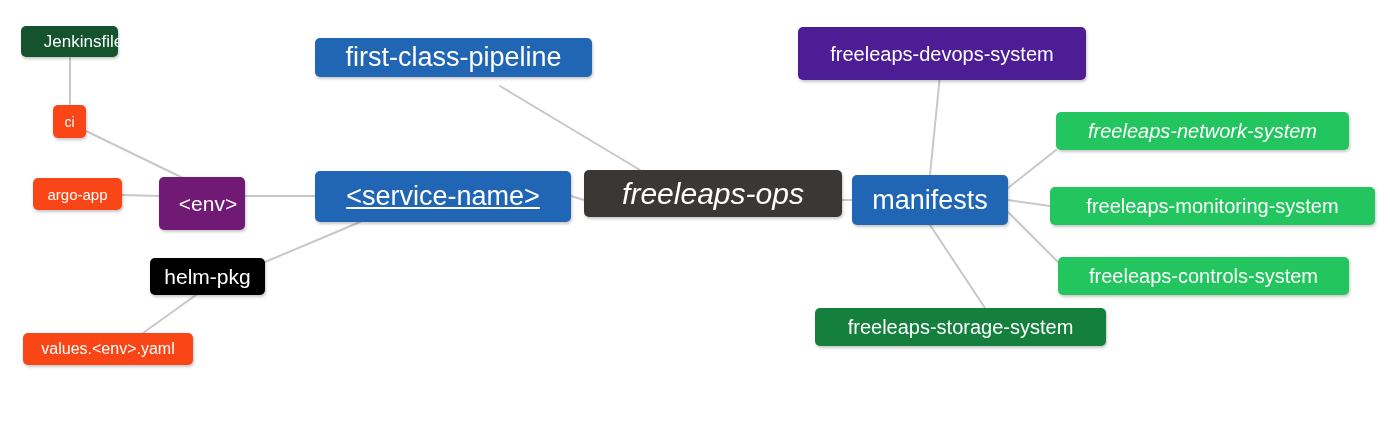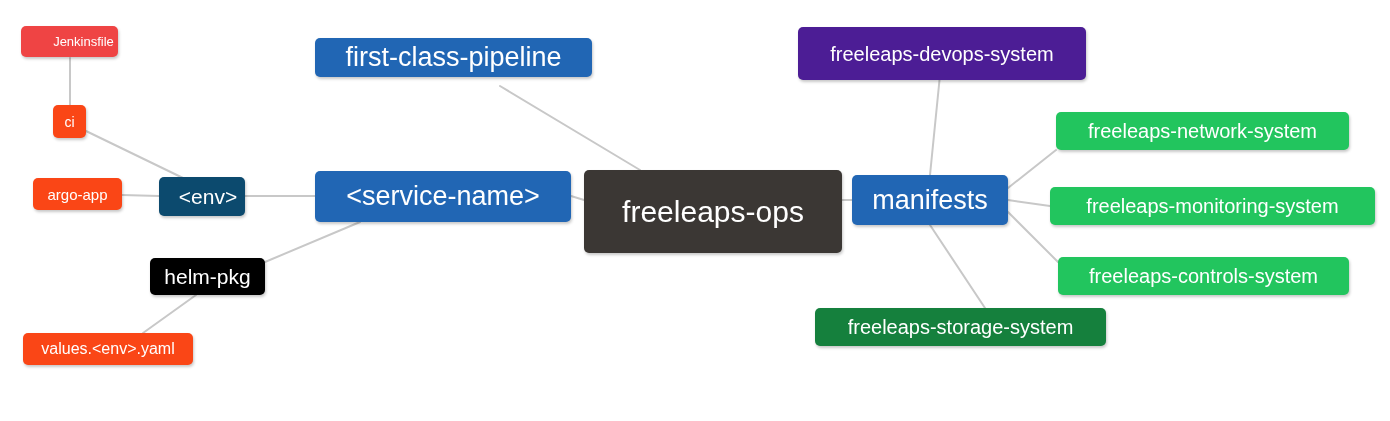--- a/index.html
+++ b/index.html
@@ -64,54 +64,54 @@
       <line class="edge-line" x1="500" y1="86" x2="640" y2="170" stroke="#c8c8c8"></line>
       <line class="edge-line" x1="571" y1="196" x2="584" y2="200" stroke="#c8c8c8"></line>
       <line class="edge-line" x1="842" y1="200" x2="852" y2="200" stroke="#c8c8c8"></line>
       <line class="edge-line" x1="930" y1="175" x2="941" y2="65" stroke="#c8c8c8"></line>
       <line class="edge-line" x1="1008" y1="188" x2="1056" y2="150" stroke="#c8c8c8"></line>
       <line class="edge-line" x1="1008" y1="200" x2="1050" y2="206" stroke="#c8c8c8"></line>
       <line class="edge-line" x1="1008" y1="212" x2="1058" y2="262" stroke="#c8c8c8"></line>
       <line class="edge-line" x1="930" y1="225" x2="985" y2="308" stroke="#c8c8c8"></line>
     </svg>
   <div id="node-layer">
-      <div class="mm-node" style="left: 21px; top: 26px; width: 97px; height: 31px; background: #ef4444; font-size: 13px; padding-left: 28px;">
+      <div class="mm-node" style="left: 21px; top: 26px; width: 97px; height: 31px; background: #14532d; font-size: 17px; padding-left: 28px;">
         <span class="mm-label">Jenkinsfile</span>
       </div>
       <div class="mm-node" style="left: 53px; top: 105px; width: 33px; height: 33px; background: rgb(250, 70, 22); font-size: 14px;">
         <span class="mm-label">ci</span>
       </div>
       <div class="mm-node" style="left: 33px; top: 178px; width: 89px; height: 32px; background: rgb(250, 70, 22); font-size: 15px;">
         <span class="mm-label">argo-app</span>
       </div>
-      <div class="mm-node" style="left: 159px; top: 177px; width: 86px; height: 39px; background: #0c4a6e; font-size: 21px; padding-left: 12px;">
+      <div class="mm-node" style="left: 159px; top: 177px; width: 86px; height: 53px; background: #701a75; font-size: 21px; padding-left: 12px;">
         <span class="mm-label">&lt;env&gt;</span>
       </div>
       <div class="mm-node" style="left: 150px; top: 258px; width: 115px; height: 37px; background: #000000; font-size: 21px;">
         <span class="mm-label">helm-pkg</span>
       </div>
       <div class="mm-node" style="left: 8px; top: 333px; width: 170px; height: 32px; background: rgb(250, 70, 22); font-size: 16px; margin-left: 15px;">
         <span class="mm-label">values.&lt;env&gt;.yaml</span>
       </div>
       <div class="mm-node" style="left: 315px; top: 38px; width: 277px; height: 39px; background: rgb(33, 102, 180); font-size: 27px;">
         <span class="mm-label">first-class-pipeline</span>
       </div>
-      <div class="mm-node" style="left: 315px; top: 171px; width: 256px; height: 51px; background: rgb(33, 102, 180); font-size: 27px;">
+      <div class="mm-node" style="left: 315px; top: 171px; width: 256px; height: 51px; background: rgb(33, 102, 180); font-size: 27px; text-decoration: underline;">
         <span class="mm-label">&lt;service-name&gt;</span>
       </div>
-      <div class="mm-node" style="left: 584px; top: 170px; width: 258px; height: 83px; background: rgb(59, 55, 52); font-size: 30px;">
+      <div class="mm-node" style="left: 584px; top: 170px; width: 258px; height: 47px; background: rgb(59, 55, 52); font-size: 30px; font-style: italic;">
         <span class="mm-label">freeleaps-ops</span>
       </div>
       <div class="mm-node" style="left: 852px; top: 175px; width: 156px; height: 50px; background: rgb(33, 102, 180); font-size: 27px;">
         <span class="mm-label">manifests</span>
       </div>
       <div class="mm-node" style="left: 798px; top: 27px; width: 288px; height: 53px; background: #4c1d95; font-size: 20px;">
         <span class="mm-label">freeleaps-devops-system</span>
       </div>
-      <div class="mm-node" style="left: 1056px; top: 112px; width: 293px; height: 38px; background: rgb(34, 197, 94); font-size: 20px;">
+      <div class="mm-node" style="left: 1056px; top: 112px; width: 293px; height: 38px; background: rgb(34, 197, 94); font-size: 20px; font-style: italic;">
         <span class="mm-label">freeleaps-network-system</span>
       </div>
       <div class="mm-node" style="left: 1050px; top: 187px; width: 325px; height: 38px; background: rgb(34, 197, 94); font-size: 20px;">
         <span class="mm-label">freeleaps-monitoring-system</span>
       </div>
       <div class="mm-node" style="left: 1058px; top: 257px; width: 291px; height: 38px; background: rgb(34, 197, 94); font-size: 20px; text-align: right;">
         <span class="mm-label">freeleaps-controls-system</span>
       </div>
       <div class="mm-node" style="left: 815px; top: 308px; width: 291px; height: 38px; background: #15803d; font-size: 20px;">
         <span class="mm-label">freeleaps-storage-system</span>

